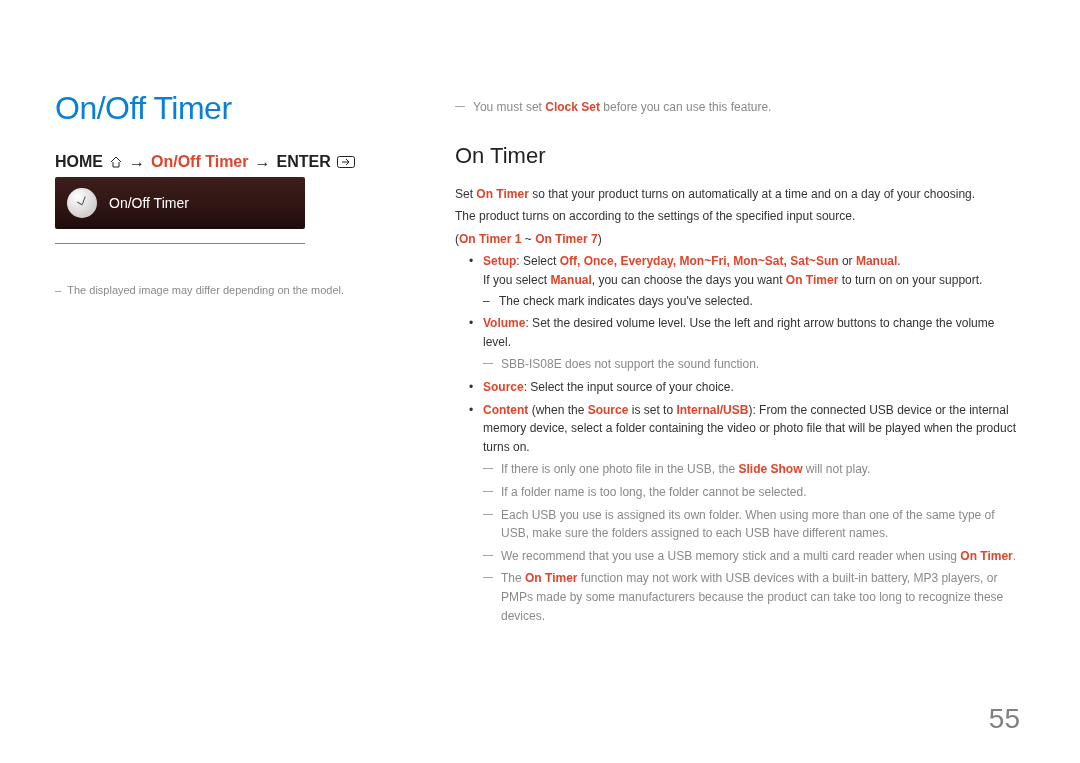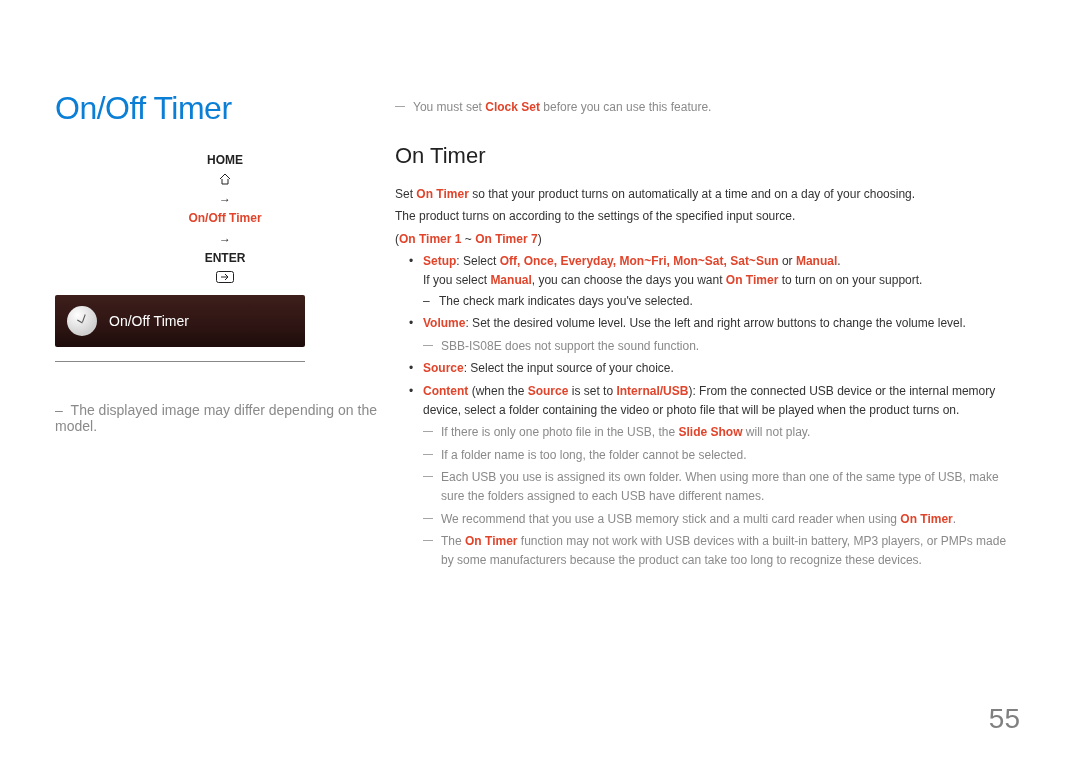--- a/index.html
+++ b/index.html
@@ -14,43 +14,43 @@
   }
   .page {
     position: relative;
     width: 1080px;
     height: 763px;
     box-sizing: border-box;
     padding: 40px 60px 40px 55px;
   }
   .cols {
     display: flex;
+    gap: 60px;
   }
   .left {
     width: 340px;
     flex: 0 0 340px;
   }
   .right {
     flex: 1;
   }
   h1.title {
     margin: 50px 0 26px 0;
     font-weight: 400;
     font-size: 32px;
     color: #0b7fd6;
     letter-spacing: -0.5px;
   }
   .breadcrumb {
-    font-size: 12px;
+    font-size: 16px;
     color: #222;
-    margin-bottom: 12px;
+    margin-bottom: 6px;
     display: flex;
     align-items: center;
     gap: 6px;
-    flex-direction: column;
   }
   .breadcrumb .bold { font-weight: 700; }
   .breadcrumb .red { color: #e0452c; font-weight: 700; }
   .breadcrumb-icon {
     display: inline-flex;
     align-items: center;
   }
   .menu-capture {
     width: 250px;
     height: 52px;
@@ -98,21 +98,21 @@
     font-size: 14px;
     font-weight: 500;
   }
   .left-divider {
     width: 250px;
     border: none;
     border-top: 1px solid #888;
     margin: 0 0 10px 0;
   }
   .left-note {
-    font-size: 14px;
+    font-size: 11px;
     color: #8a8a8a;
     margin-top: 40px;
   }
   .right .topnote {
     margin-top: 58px;
     font-size: 12px;
     color: #8a8a8a;
   }
   h2.subtitle {
     font-size: 22px;

